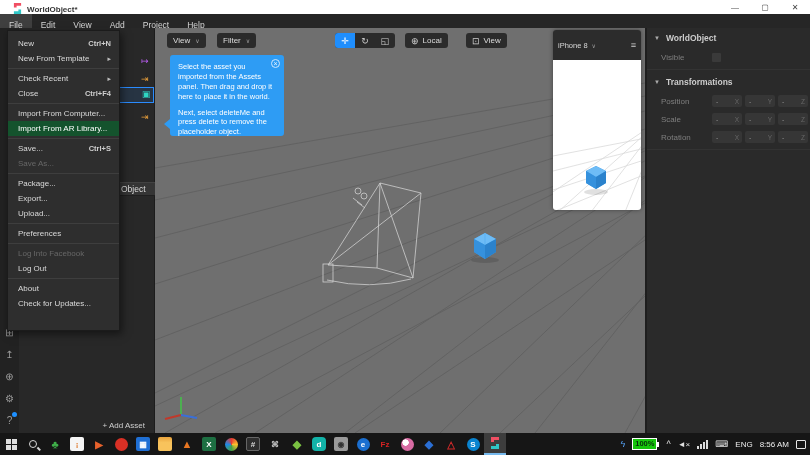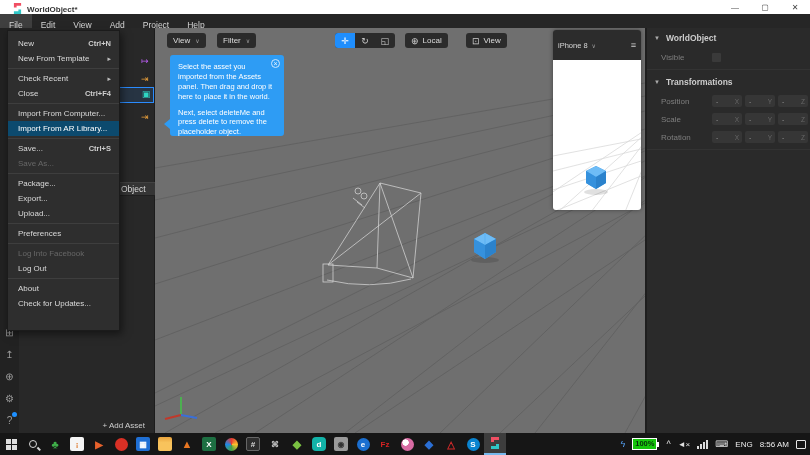--- a/index.html
+++ b/index.html
@@ -102,21 +102,21 @@
 
   
   .dropdown { position:absolute; left:7px; top:2px; width:113px; height:301px; background:#2e2e2e;
     border:1px solid #1b1b1b; box-shadow:2px 3px 8px rgba(0,0,0,.5); padding:5px 0; z-index:50; }
   .mi { height:15px; display:flex; align-items:center; padding:0 8px 0 10px; font-size:8px;
     color:#dadada; }
   .mi .ml { flex:1; white-space:nowrap; }
   .mi .ms { font-size:7.5px; color:#cfcfcf; font-weight:bold; }
   .mi.sub:after { content:"\25B8"; font-size:7px; color:#bdbdbd; }
   .mi.disabled { color:#676767; }
-  .mi.hl { background:#0c4a6e; color:#fff; }
+  .mi.hl { background:#14532d; color:#fff; }
   .msep { height:1px; background:#3e3e3e; margin:2px 0; }
 
   
   .taskbar { position:absolute; left:0; top:433px; width:810px; height:22px; background:#161616;
     display:flex; align-items:center; z-index:60; }
   .tb-left { display:flex; align-items:center; height:22px; }
   .tbtile { width:22px; height:22px; display:flex; align-items:center; justify-content:center; }
   .tbtile .sq { width:14px; height:14px; border-radius:2px; display:flex; align-items:center;
     justify-content:center; font-size:8px; color:#fff; font-weight:bold; }
   .startgrid { display:grid; grid-template-columns:5px 5px; grid-template-rows:5px 5px; gap:1px; }

